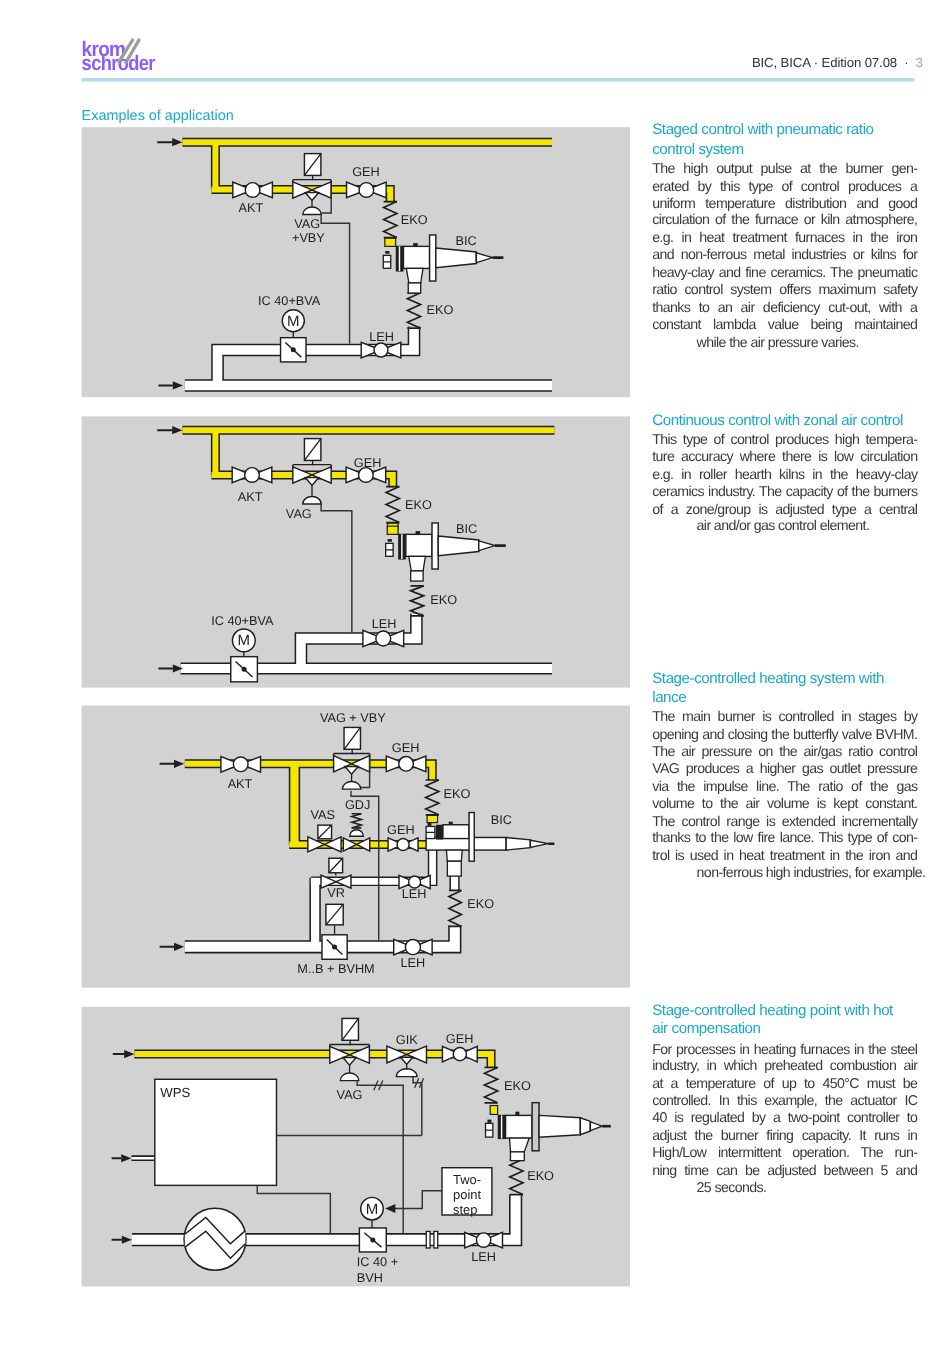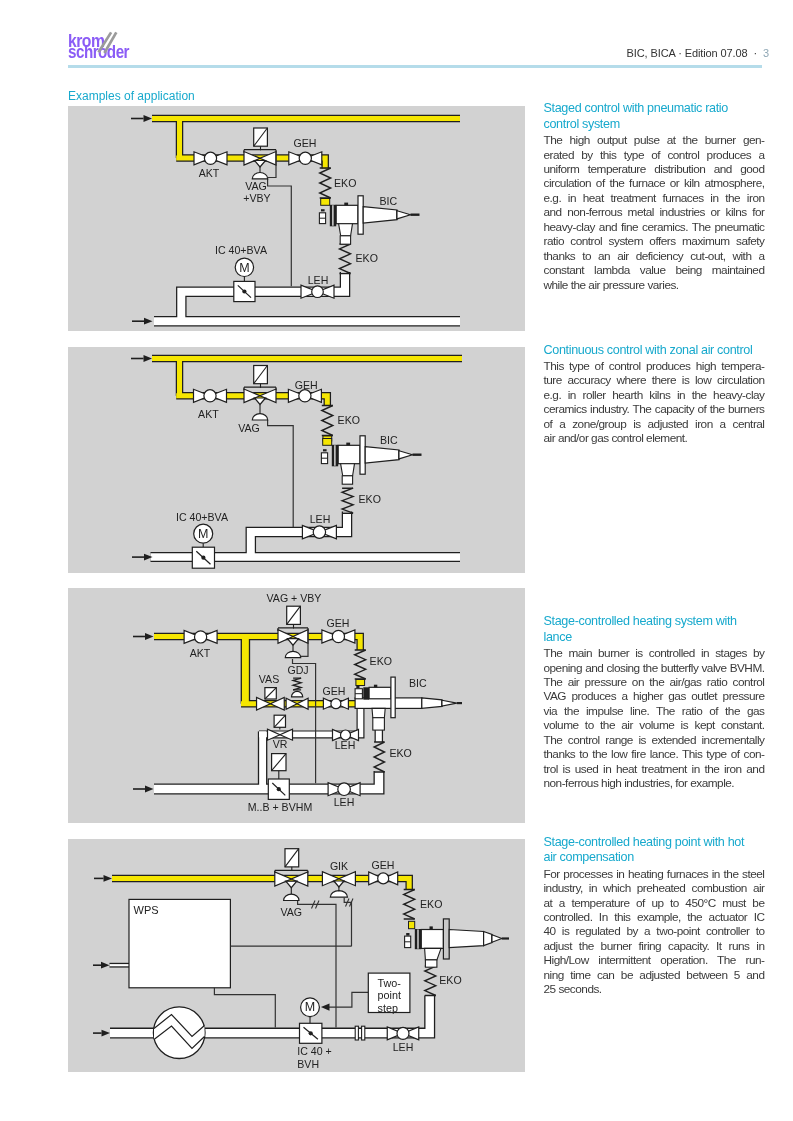--- a/index.html
+++ b/index.html
@@ -3,21 +3,21 @@
 <style>
 * { margin:0; padding:0; box-sizing:border-box; }
 html,body { width:793px; height:1121px; background:#fff; font-family:"Liberation Sans", sans-serif; }
 body { position:relative; overflow:hidden; }
 .abs { position:absolute; }
 .panel { position:absolute; left:68px; width:457px; background:#d2d2d2; }
 .tb { position:absolute; left:543.5px; width:221px; }
 .hl { color:#17a9cd; font-size:12.6px; line-height:15.8px; letter-spacing:-0.35px; }
 .bd { margin-top:0.5px; }
 .bl { color:#3a3a3a; font-size:11.8px; line-height:14.45px; letter-spacing:-0.5px; text-align:justify; text-align-last:justify; white-space:nowrap; }
-.bl.last { text-align-last:left; }
+.bl.last { text-align-last:left;margin-left:37px; }
 .logo { position:absolute; left:68px; top:35.9px; font-weight:bold; color:#8b5cf6; font-size:17.5px; line-height:11.3px; letter-spacing:-0.6px; }
 .logo .l1 { transform:scaleX(0.90); transform-origin:left; }
 .logo .l2 { transform:scaleX(0.87); transform-origin:left; }
 .hdr { position:absolute; top:47px; right:24px; font-size:11px; letter-spacing:-0.1px; color:#333; }
 .rule { position:absolute; left:68px; top:65.3px; width:694px; height:3.2px; background:#b5dcea; }
 .examples { position:absolute; left:68px; top:88.5px; color:#17a9cd; font-size:12px; }
 svg text { font-family:"Liberation Sans", sans-serif; }
 </style></head>
 <body>
 <div class="logo">
@@ -376,25 +376,25 @@
       <div class="bl last">while the air pressure varies.</div>
     </div>
   </div>
 <div class="tb" style="top:342.5px">
     <div class="hl">Continuous control with zonal air control</div>
     <div class="bd">
       <div class="bl">This type of control produces high tempera-</div>
       <div class="bl">ture accuracy where there is low circulation</div>
       <div class="bl">e.g. in roller hearth kilns in the heavy-clay</div>
       <div class="bl">ceramics industry. The capacity of the burners</div>
-      <div class="bl">of a zone/group is adjusted iron a central</div>
+      <div class="bl">of a zone/group is adjusted type a central</div>
       <div class="bl last">air and/or gas control element.</div>
     </div>
   </div>
-<div class="tb" style="top:614px">
+<div class="tb" style="top:558px">
     <div class="hl">Stage-controlled heating system with</div>
     <div class="hl">lance</div>
     <div class="bd">
       <div class="bl">The main burner is controlled in stages by</div>
       <div class="bl">opening and closing the butterfly valve BVHM.</div>
       <div class="bl">The air pressure on the air/gas ratio control</div>
       <div class="bl">VAG produces a higher gas outlet pressure</div>
       <div class="bl">via the impulse line. The ratio of the gas</div>
       <div class="bl">volume to the air volume is kept constant.</div>
       <div class="bl">The control range is extended incrementally</div>

